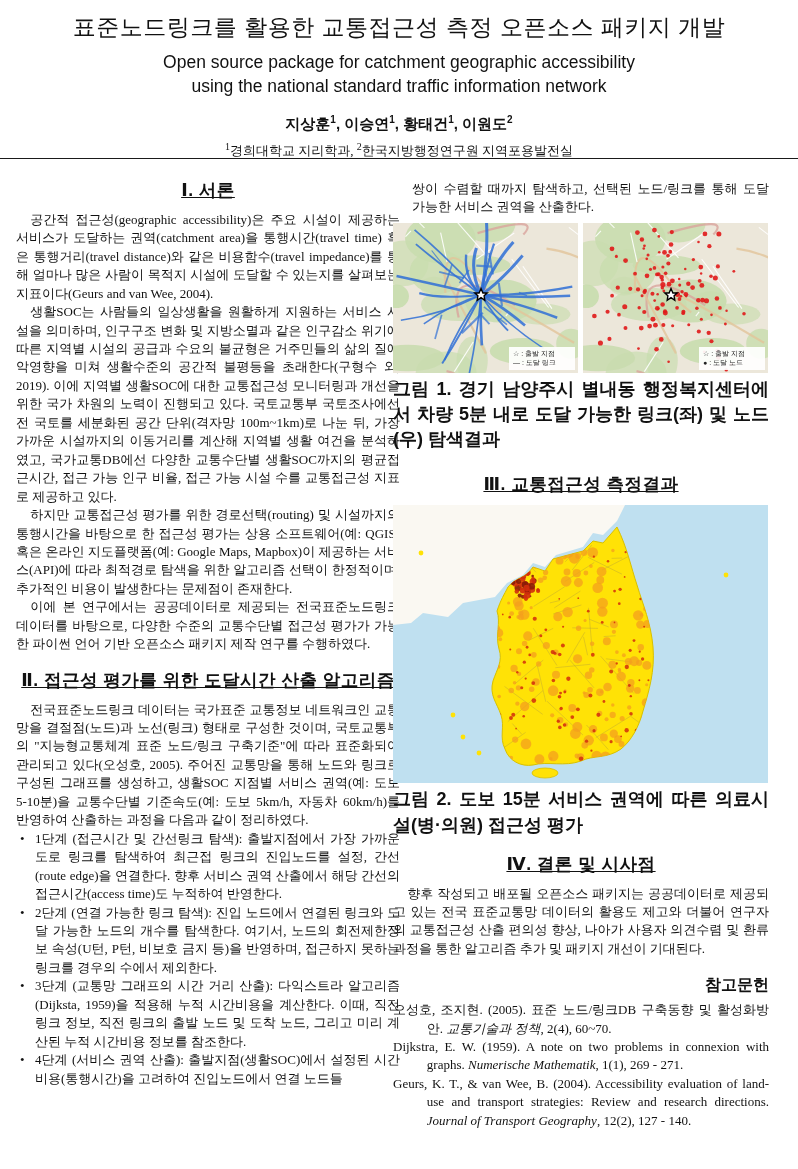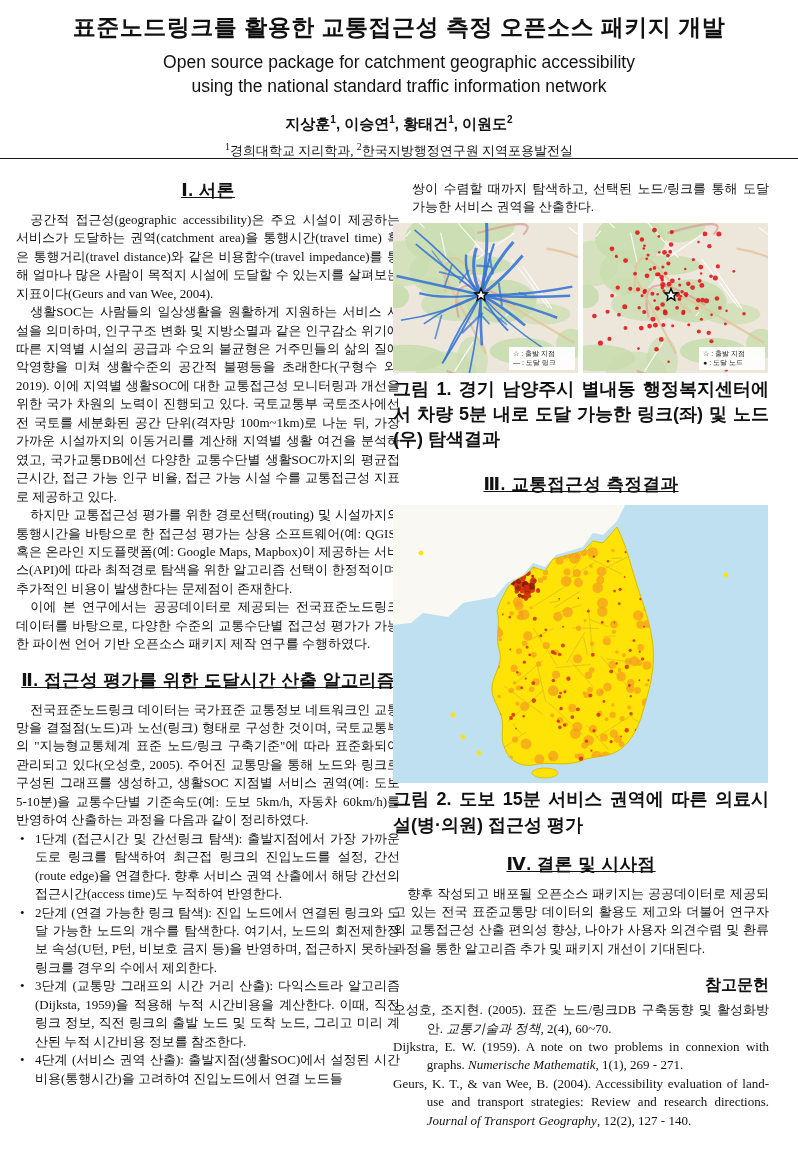--- a/index.html
+++ b/index.html
@@ -2,21 +2,21 @@
 <html><head>
 <meta charset="utf-8">
 <style>
   html,body{margin:0;padding:0;}
   body{
     width:798px;height:1169px;position:relative;background:#ffffff;color:#111;
     font-family:"Liberation Serif","DejaVu Serif",serif;
     overflow:hidden;
   }
   .titleblock{position:absolute;top:8px;left:0;width:798px;text-align:center;}
-  .title-ko{font-family:"Liberation Sans","DejaVu Sans",sans-serif;font-weight:bold;font-size:23px;letter-spacing:.5px;margin:4px 0 8px 0;}
+  .title-ko{font-family:"Liberation Sans","DejaVu Sans",sans-serif;font-weight:normal;font-size:23px;letter-spacing:.5px;margin:4px 0 8px 0;}
   .title-en{font-family:"Liberation Sans","DejaVu Sans",sans-serif;font-size:17.5px;line-height:1.35;color:#111;}
   .authors{font-family:"Liberation Sans","DejaVu Sans",sans-serif;font-weight:bold;font-size:15px;margin-top:16px;}
   .authors sup,.affil sup{font-size:10px;}
   .affil{font-size:13px;margin-top:6px;}
   .rule{position:absolute;top:158px;left:0;width:798px;border-top:1.6px solid #1a1a1a;}
   .col{position:absolute;top:176px;text-align:justify;font-size:13px;line-height:1.42;}
   .col-left{left:16px;width:384px;}
   .col-right{left:393px;width:376px;}
   h2.sec{font-family:"Liberation Sans","DejaVu Sans",sans-serif;font-size:17.5px;font-weight:bold;text-align:center;margin:10px 0 8px 0;letter-spacing:.5px;text-decoration:underline;}
   p.body{margin:0;text-indent:1.1em;}

